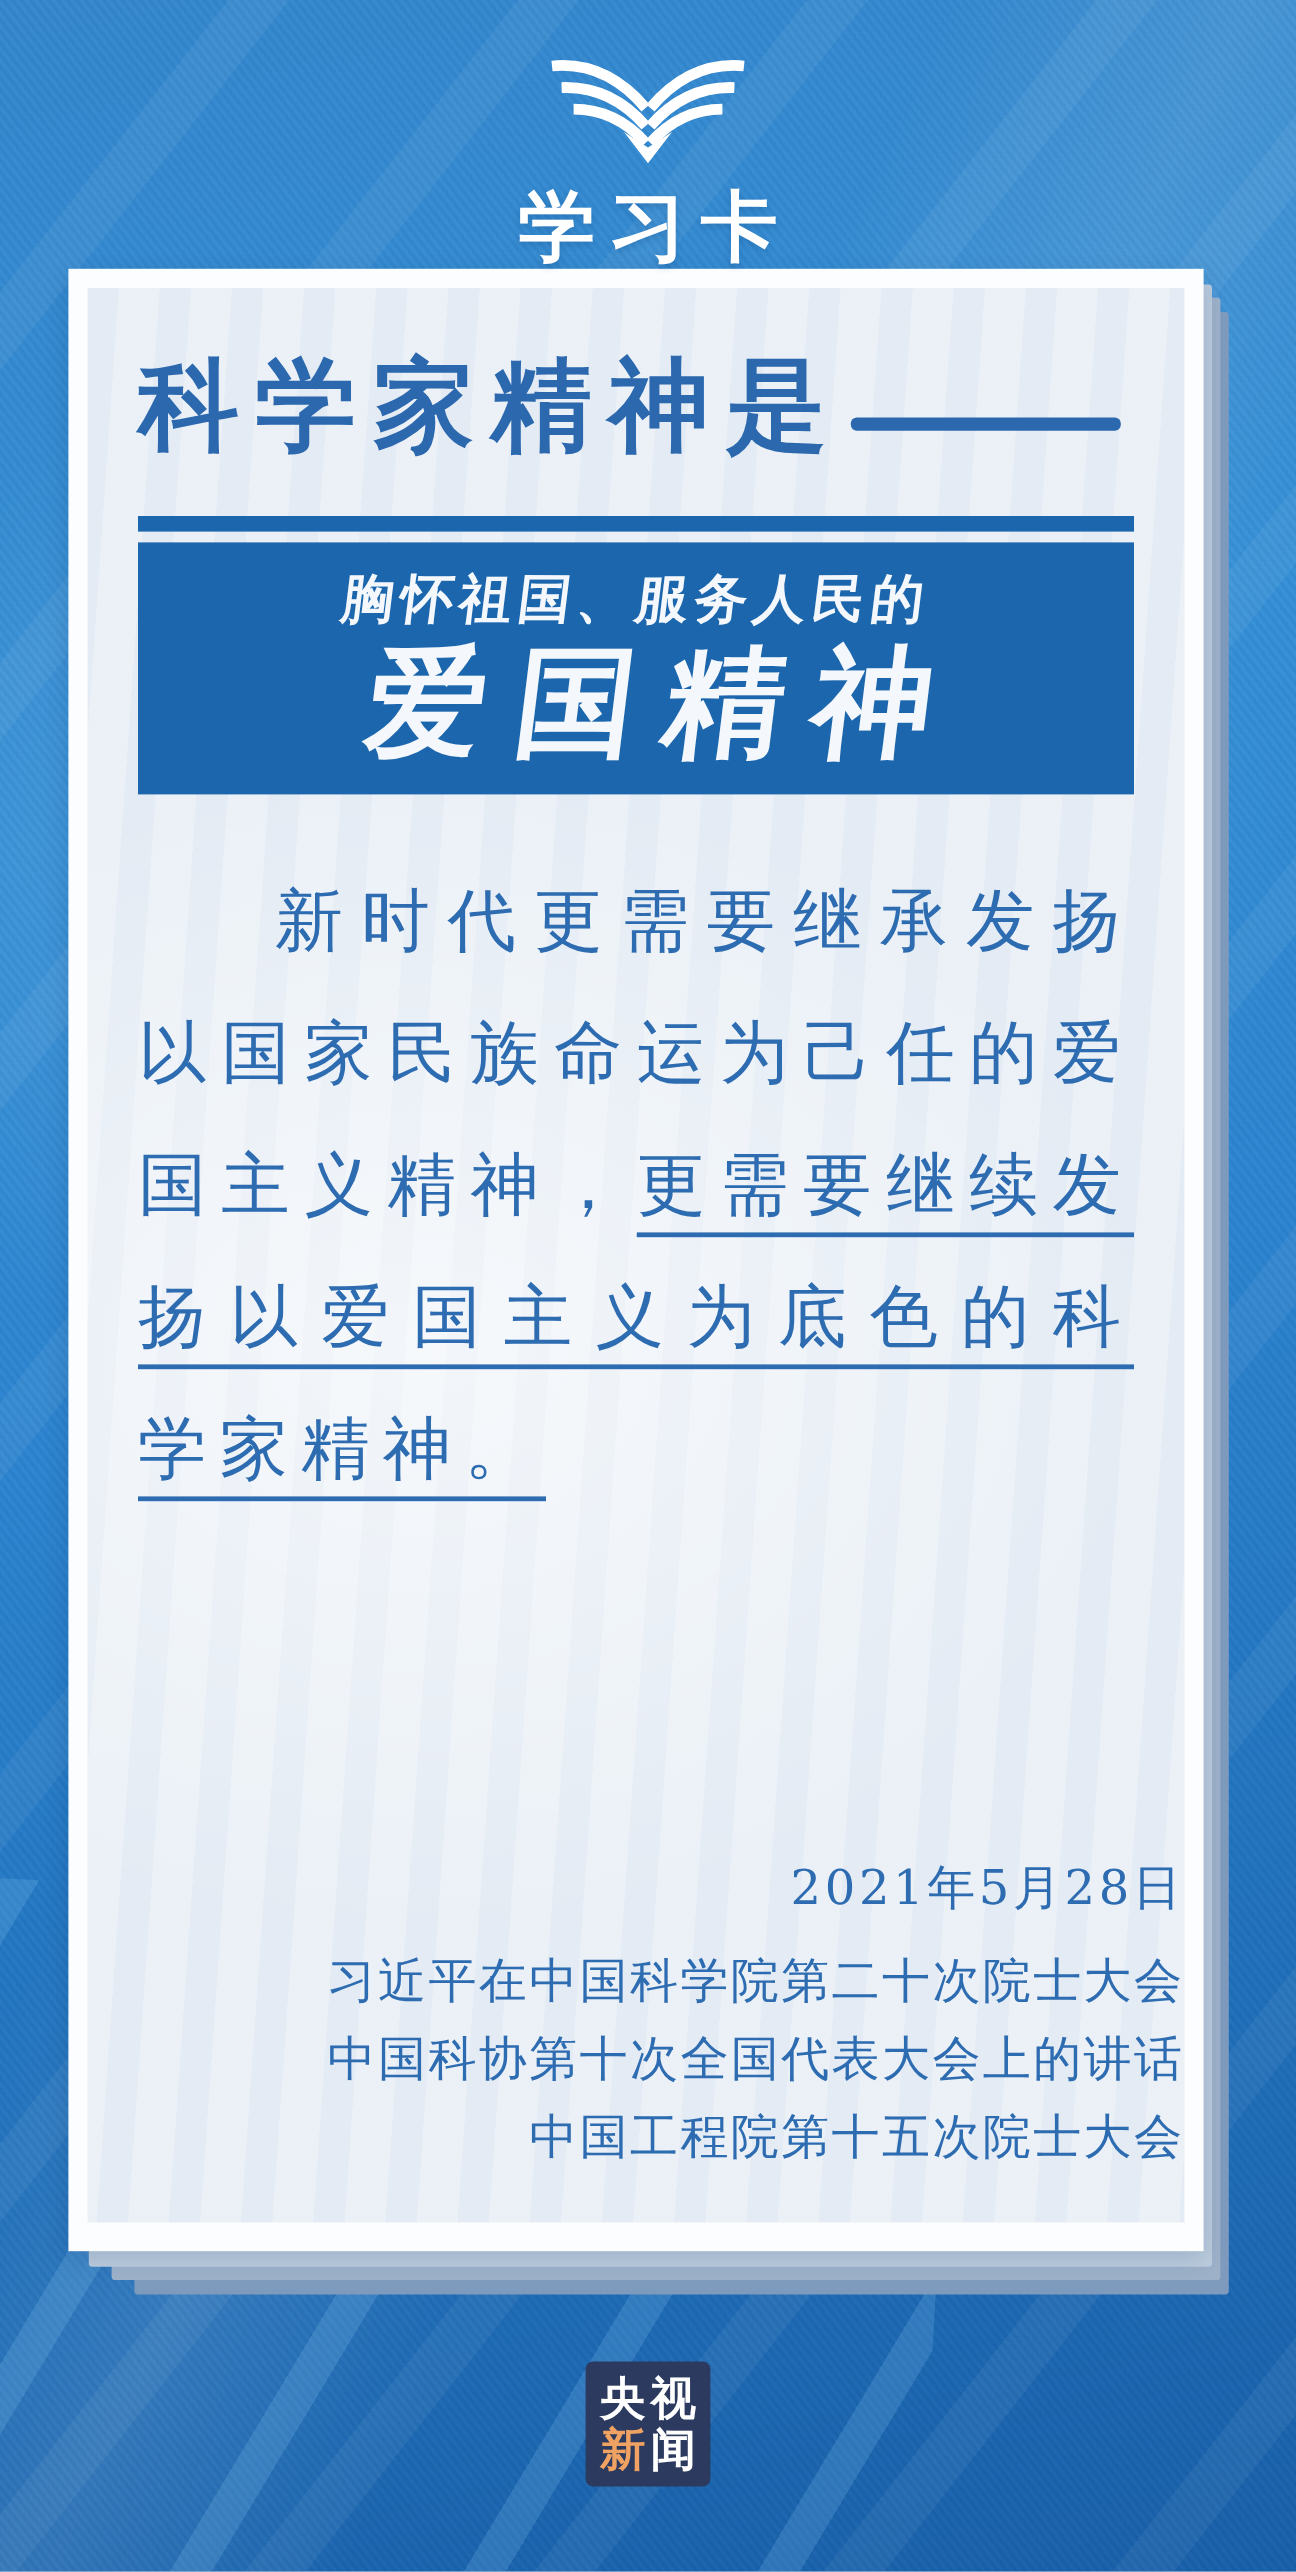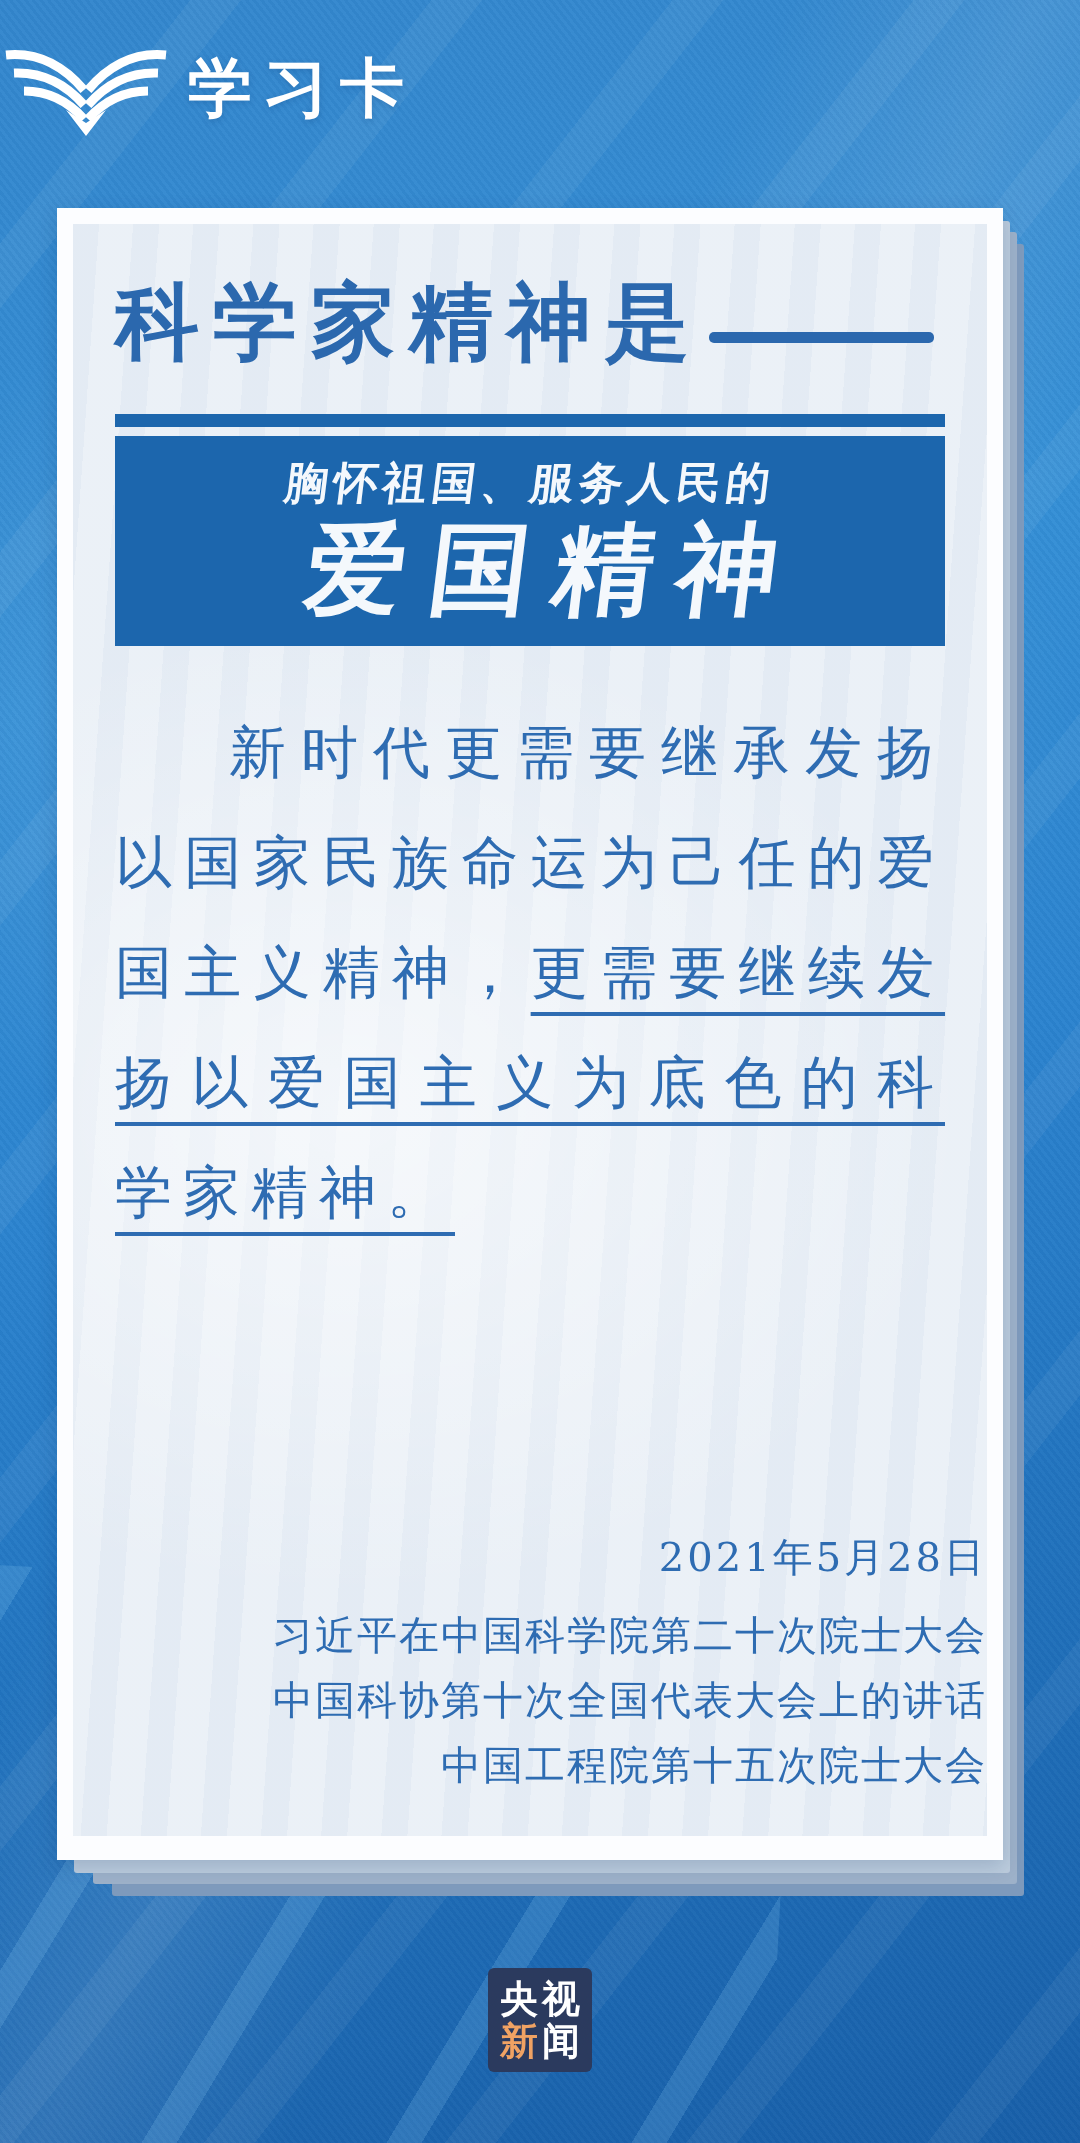--- a/index.html
+++ b/index.html
@@ -26,35 +26,35 @@
   }
   .bg-streak {
     position: absolute; left: -120px; bottom: -60px; width: 900px; height: 620px;
     background: repeating-linear-gradient(118deg, rgba(255,255,255,0) 0 90px, rgba(160,220,255,0.16) 90px 120px, rgba(255,255,255,0) 120px 210px);
     transform: rotate(3deg);
   }
 
   
   .header {
     position: absolute; top: 34px; left: 0; width: 100%;
-    display: flex; flex-direction: row; align-items: center; gap: 4px;
+    display: flex; flex-direction: column; align-items: center; gap: 4px;
     z-index: 3;
   }
   .brand-title {
     color: #ffffff;
     font-size: 64px;
     font-weight: 800;
     letter-spacing: 12px;
     text-indent: 12px;
     font-family: "DejaVu Sans", sans-serif;
     text-shadow: 0 2px 6px rgba(10,60,120,0.25);
   }
 
   
-  .card-stack { position: absolute; left: 57px; top: 208px; width: 946px; height: 1652px; z-index: 2; }
+  .card-stack { position: absolute; left: 57px; top: 224px; width: 946px; height: 1652px; z-index: 2; }
   .stack-layer { position: absolute; inset: 0; border-radius: 3px; }
   .stack-layer.l3 { transform: translate(21px, 36px); background: #7e9abc; left: 34px; }
   .stack-layer.l2 { transform: translate(14px, 24px); background: #9db1c9; left: 22px; }
   .stack-layer.l1 { transform: translate(7px, 13px);  background: #bcccdd; left: 10px; }
   .card {
     position: relative; z-index: 1;
     width: 100%; height: 100%;
     background: #fcfdff;
     padding: 16px 16px 24px;
     box-shadow: 0 6px 18px rgba(10,50,100,0.18);

